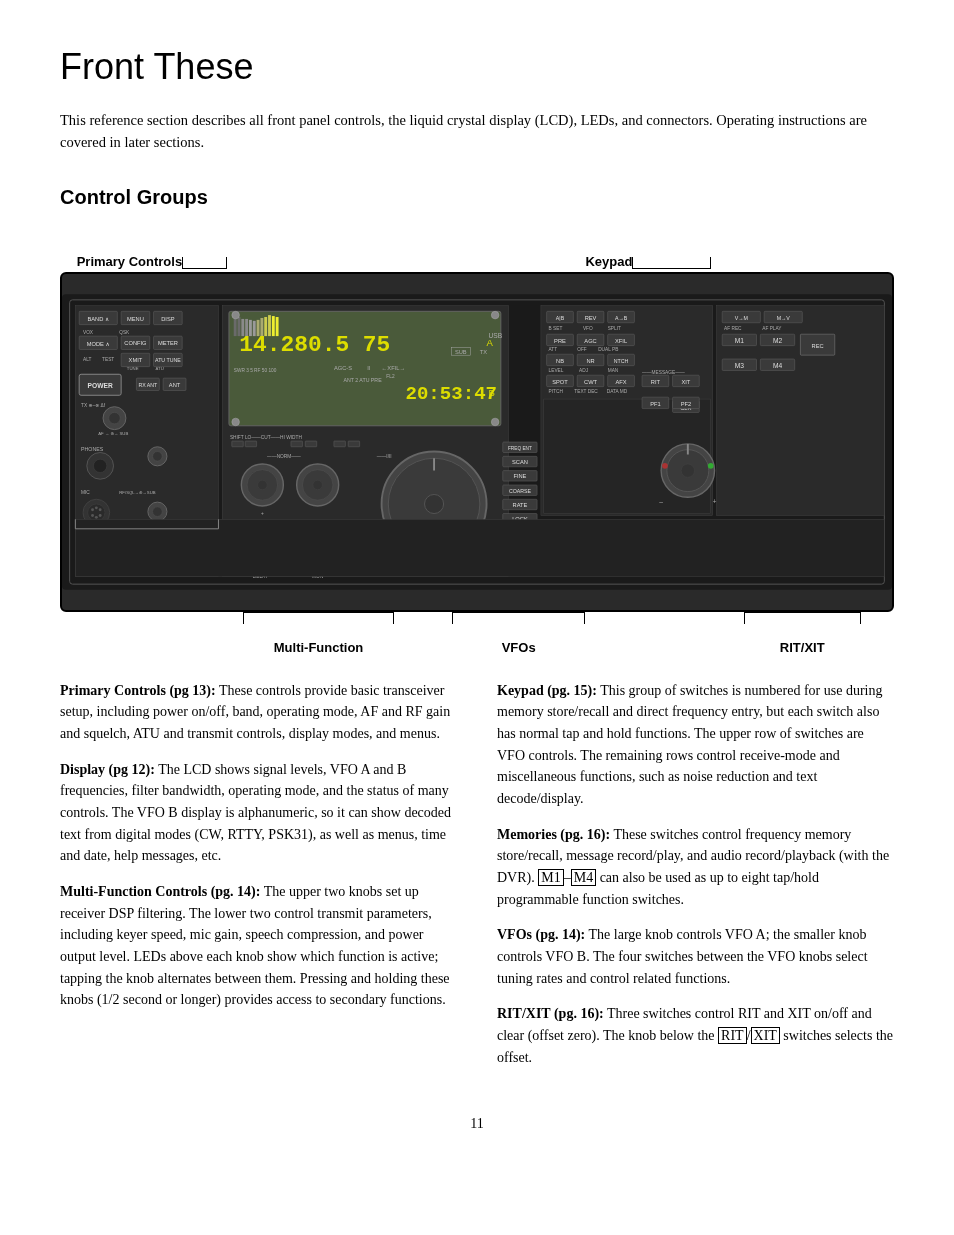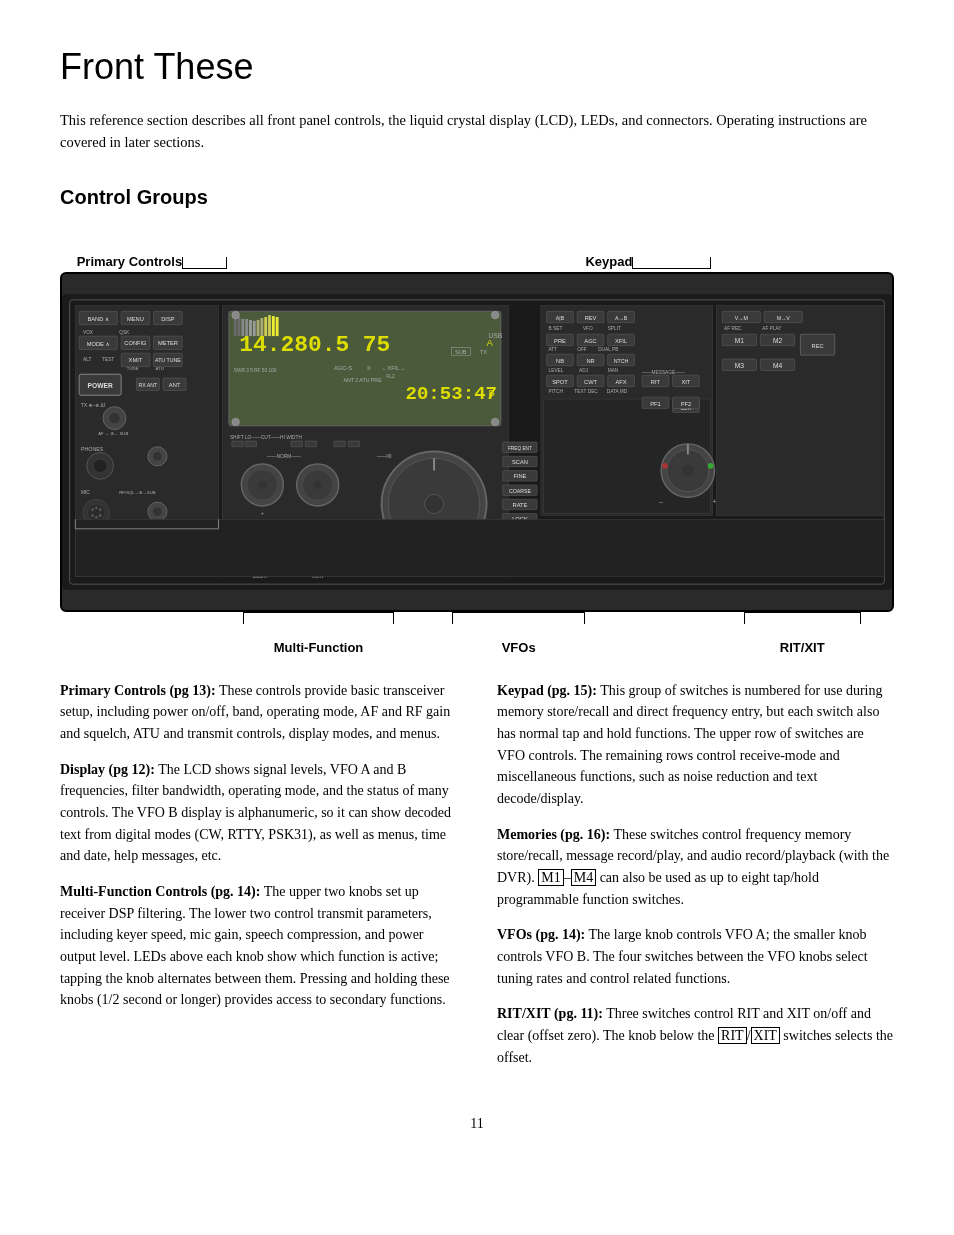--- a/index.html
+++ b/index.html
@@ -514,19 +514,19 @@
     </p>
     <p class="desc-para">
       <strong>Memories (pg. 16):</strong>
       <span> These switches control frequency memory store/recall, message record/play, and audio record/playback (with the DVR). <span class="boxed">M1</span>–<span class="boxed">M4</span> can also be used as up to eight tap/hold programmable function switches.</span>
     </p>
     <p class="desc-para">
       <strong>VFOs (pg. 14):</strong>
       <span>  The large knob controls VFO A; the smaller knob controls VFO B. The four switches between the VFO knobs select tuning rates and control related functions.</span>
     </p>
     <p class="desc-para">
-      <strong>RIT/XIT (pg. 11):</strong>
+      <strong>RIT/XIT (pg. 16):</strong>
       <span>  Three switches control RIT and XIT on/off and clear (offset zero). The knob below the <span class="boxed">RIT</span>/<span class="boxed">XIT</span> switches selects the offset.</span>
     </p>
   </div>
 </div>
 
 <div class="page-number">11</div>
 
 </body></html>

